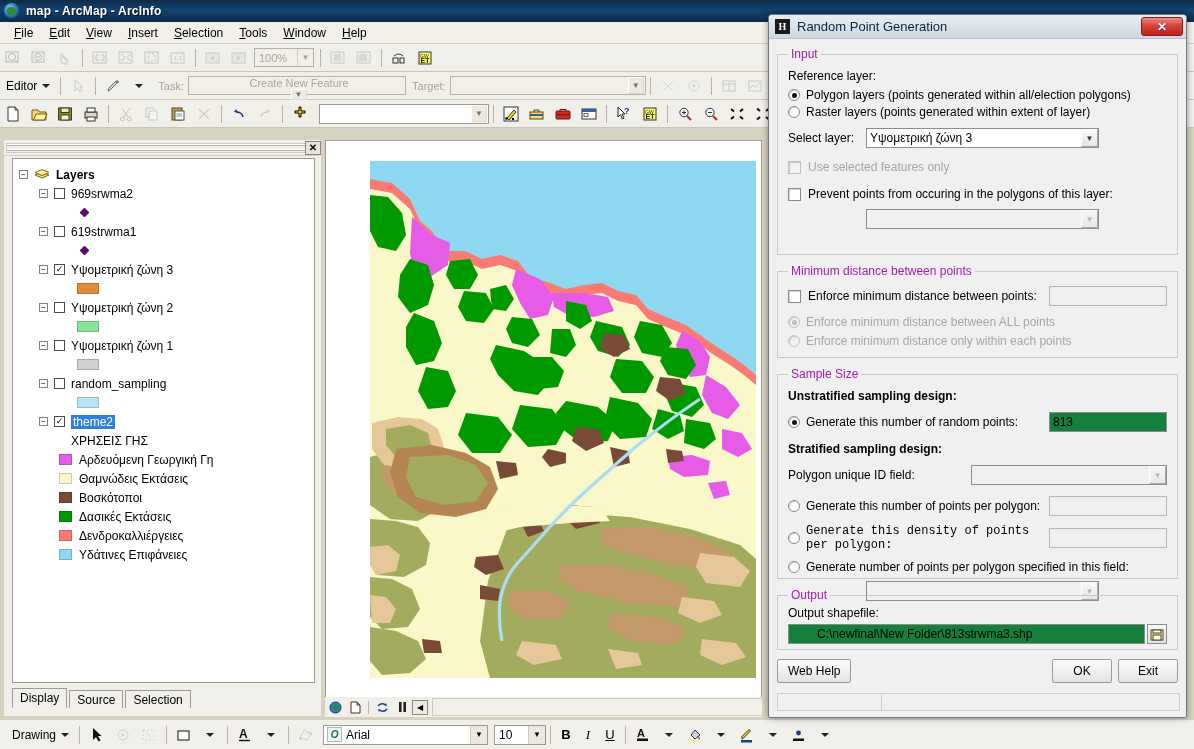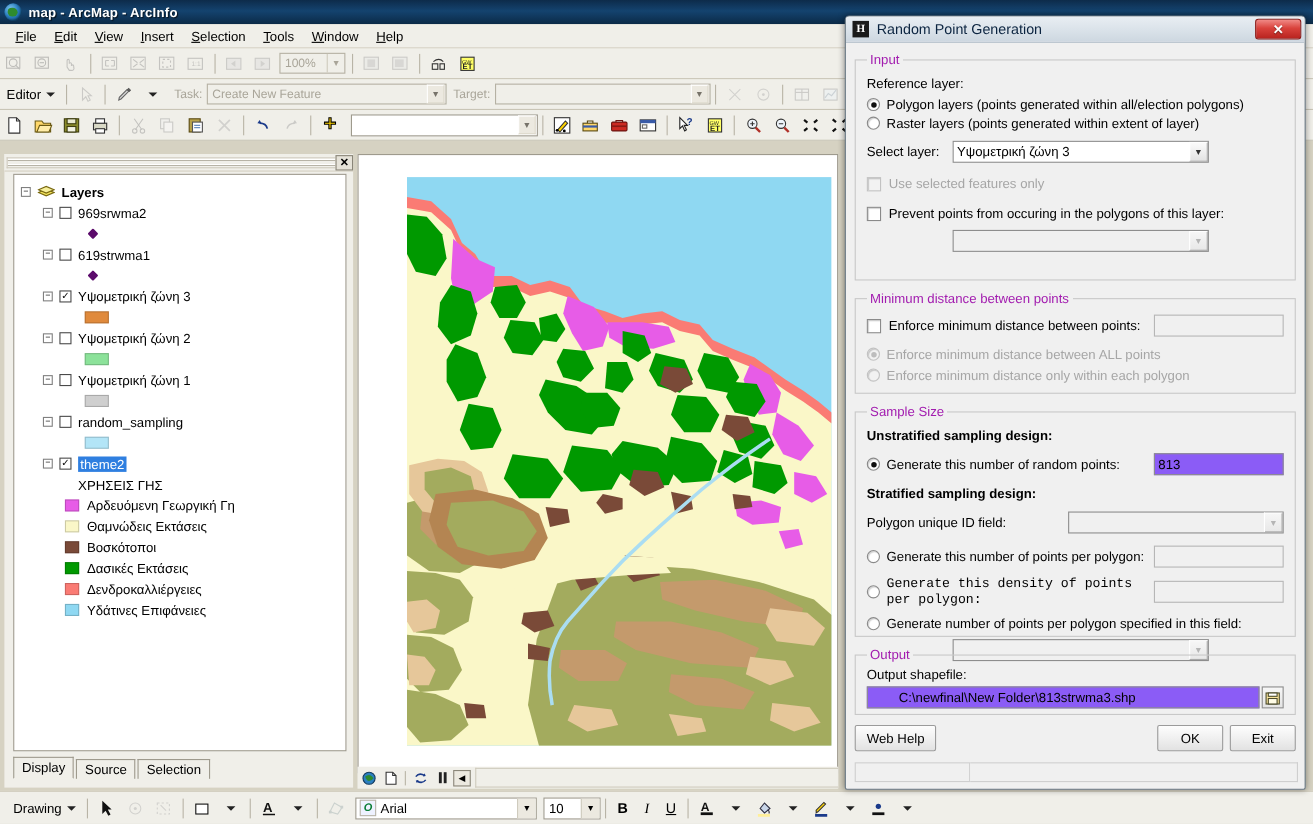--- a/index.html
+++ b/index.html
@@ -267,21 +267,21 @@
   .dcombo .arw {
     margin-left:auto; width:17px;height:18px;
     background:linear-gradient(180deg,#fbfbfb,#e3e3e3);
     border:1px solid #a9a9a9; border-top-color:#fff; border-left-color:#fff;
     display:flex;align-items:center;justify-content:center; font-size:8px; color:#333;
   }
   .dcombo.off { background:#f0f0f0; color:#9d9d9d; }
   .dcombo.off .arw { color:#b5b5b5; background:linear-gradient(180deg,#f6f6f6,#e8e8e8); }
 
   .dinput {
-    height:20px; border:1px solid #8d8d8d; background:#8b5cf6;
+    height:20px; border:1px solid #8d8d8d; background:#15803d;
     display:flex; align-items:center; font-size:12px; padding-left:3px;
   }
   .dinput.off { background:#f0f0f0; border-color:#b6b6b6; }
 
   .dbtn {
     height:24px; min-width:60px; padding:0 10px;
     background:linear-gradient(180deg,#fdfdfd 0%,#f0f0f0 50%,#e2e2e2 100%);
     border:1px solid #9b9b9b; border-radius:2px;
     font-size:12px; display:flex; align-items:center; justify-content:center;
   }
@@ -425,21 +425,21 @@
     <div class="tbtn">
       <svg class="ico" viewBox="0 0 18 18">
           <path d="M4 14 l2-1 7-7 -1.5-1.5 -7 7z" fill="#d9d9d9" stroke="#666"></path>
           <path d="M12 4.5l1.5 1.5 1-1-1.5-1.5z" fill="#999" stroke="#555"></path>
         </svg>
     </div>
     <div class="tbtn">
       <span class="caret"></span>
     </div>
     <div class="lbl-dim">Task:</div>
-    <div class="combo" style="width:218px;">
+    <div class="combo" style="width:218px;flex-direction:column;">
       <span>Create New Feature</span>
       <span class="arw">▼</span>
     </div>
     <div class="lbl-dim">Target:</div>
     <div class="combo" style="width:196px;">
       <span></span>
       <span class="arw">▼</span>
     </div>
     <div class="sep"></div>
     <div class="tbtn dim">
@@ -1048,21 +1048,21 @@
             <span></span>
           </div>
         </div>
 
         <div class="radio-row disabled" style="margin-top:9px;">
           <span class="rad on"></span>
           <span>Enforce minimum distance between ALL points</span>
         </div>
         <div class="radio-row disabled" style="margin-top:5px;">
           <span class="rad"></span>
-          <span>Enforce minimum distance only within each polygon</span>
+          <span>Enforce minimum distance only within each points</span>
         </div>
       </fieldset>
 
       <fieldset class="grp" style="height:212px;">
         <legend>Sample Size</legend>
 
         <div style="font-size:12px;font-weight:bold;">Unstratified sampling design:</div>
 
         <div style="display:flex;align-items:center;margin-top:9px;">
           <div class="radio-row" style="margin:0;flex:1;">

